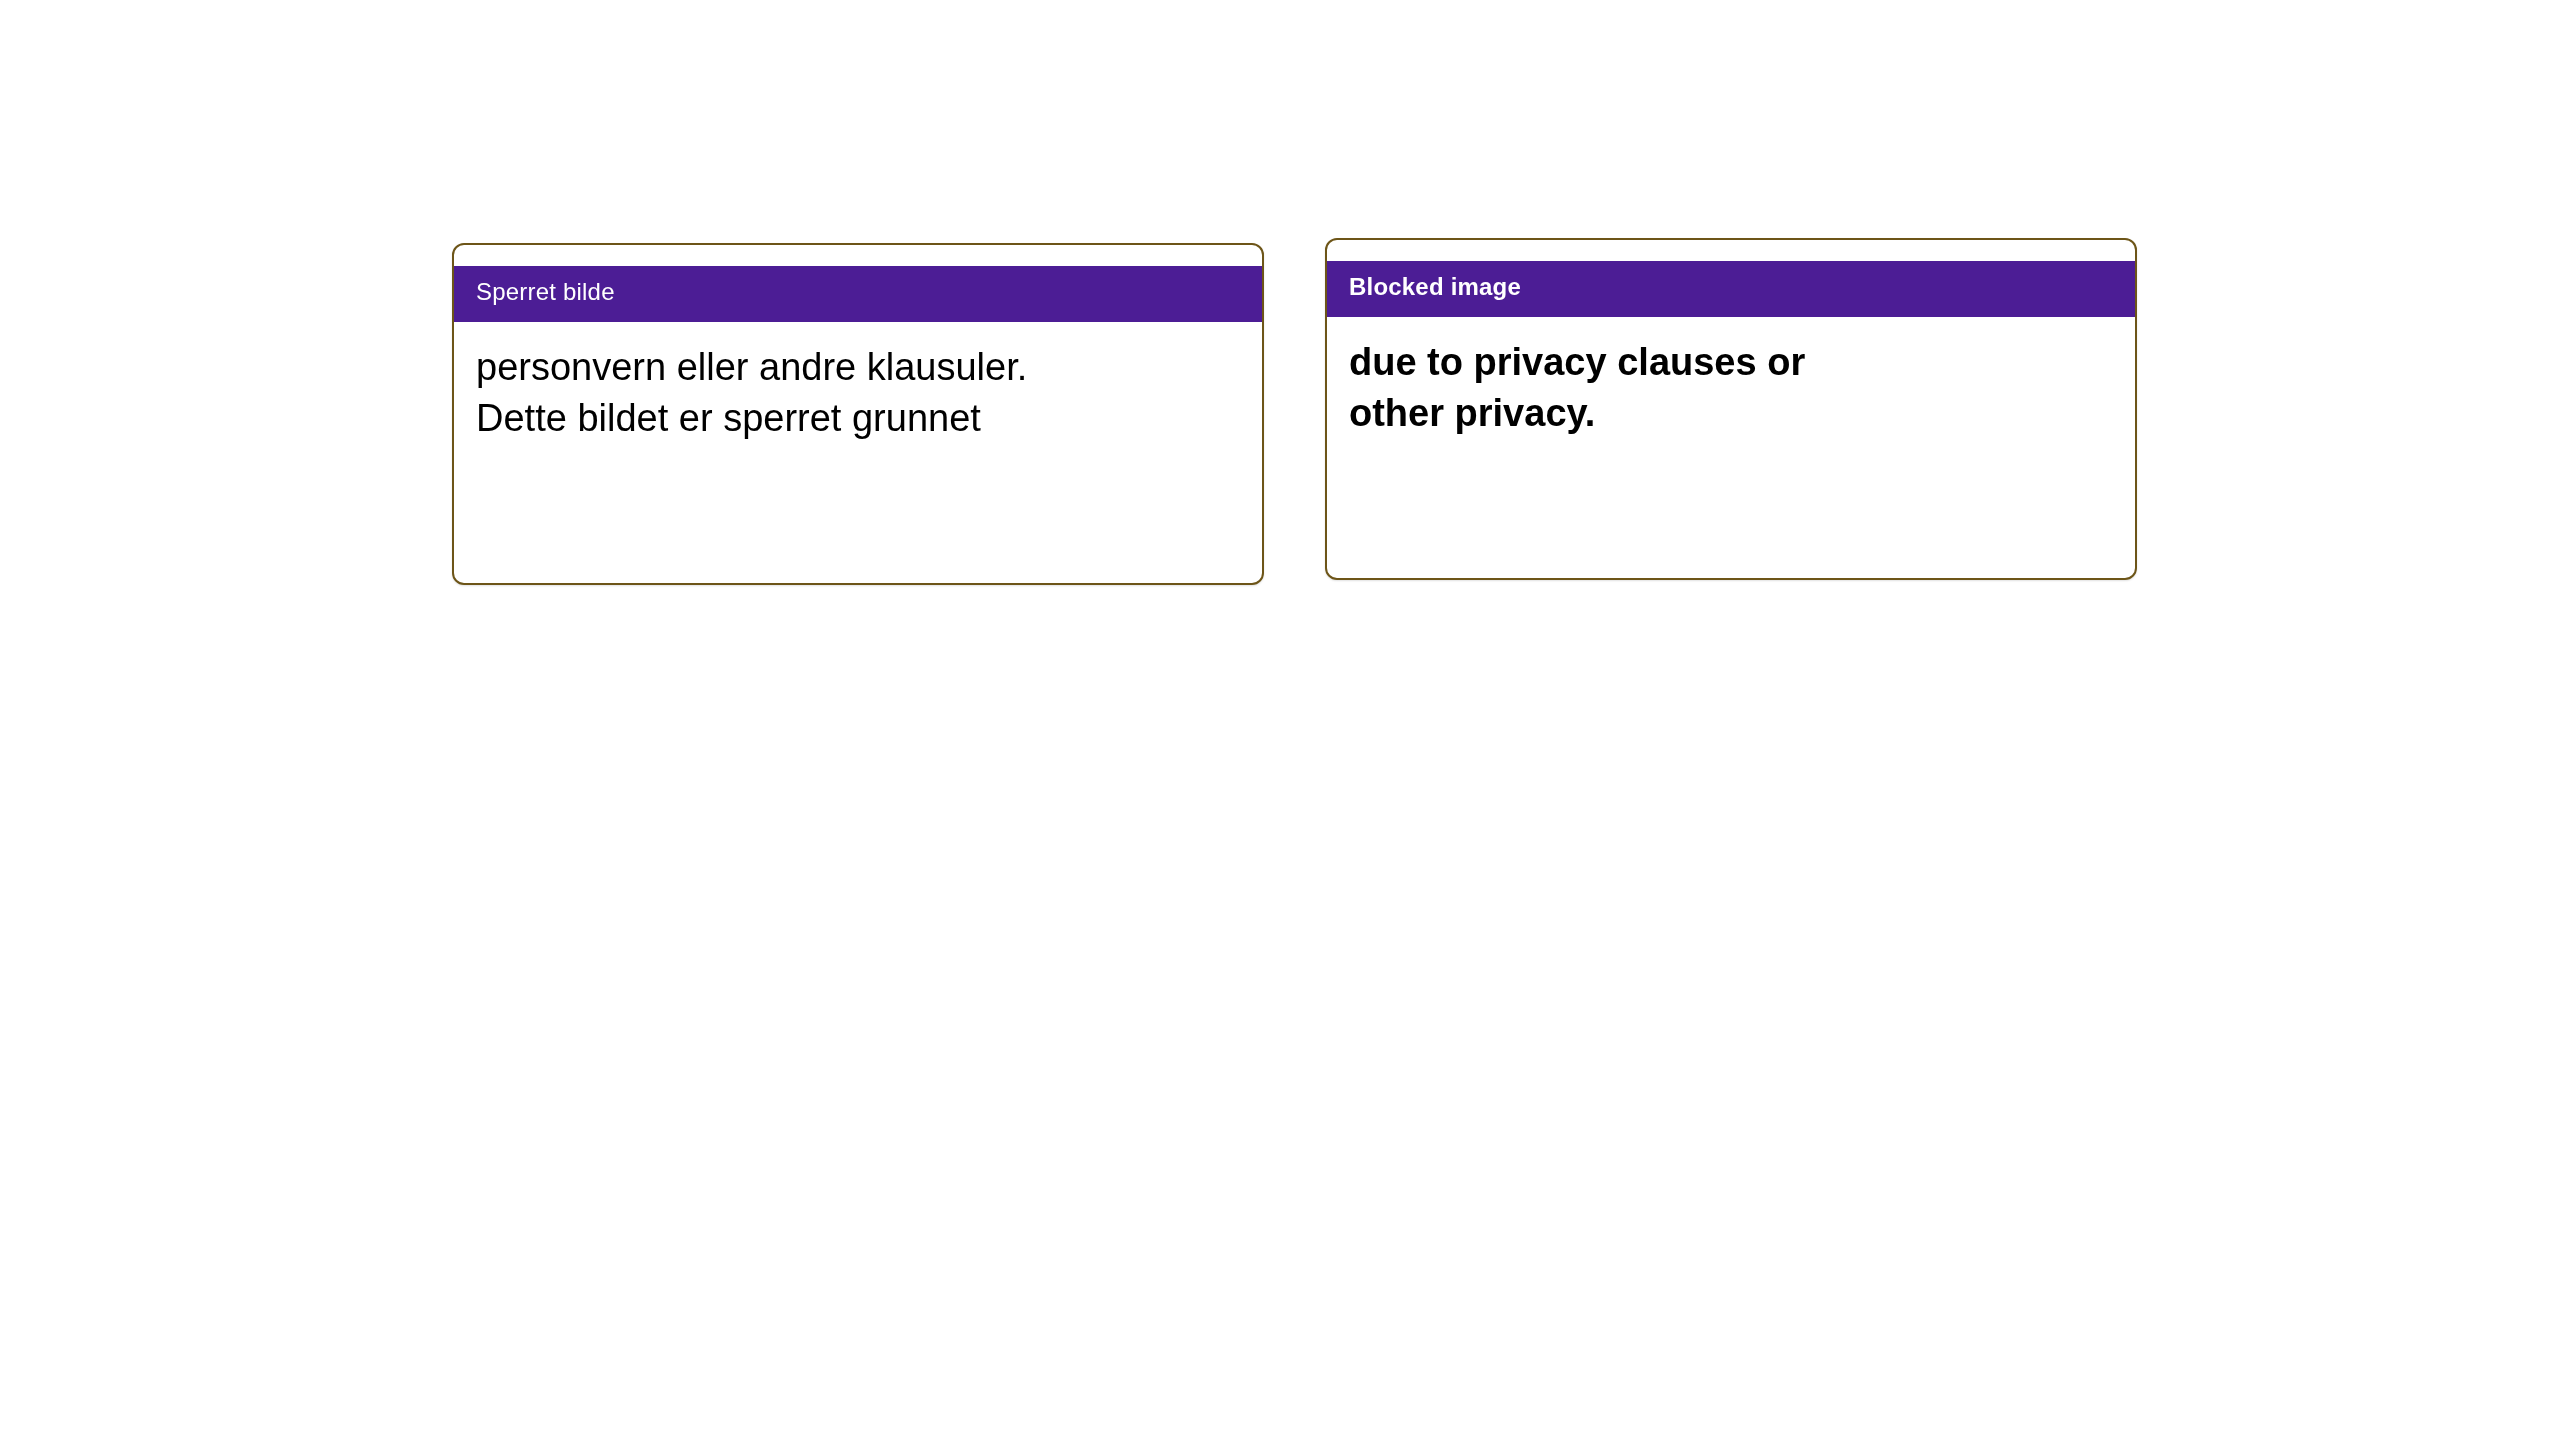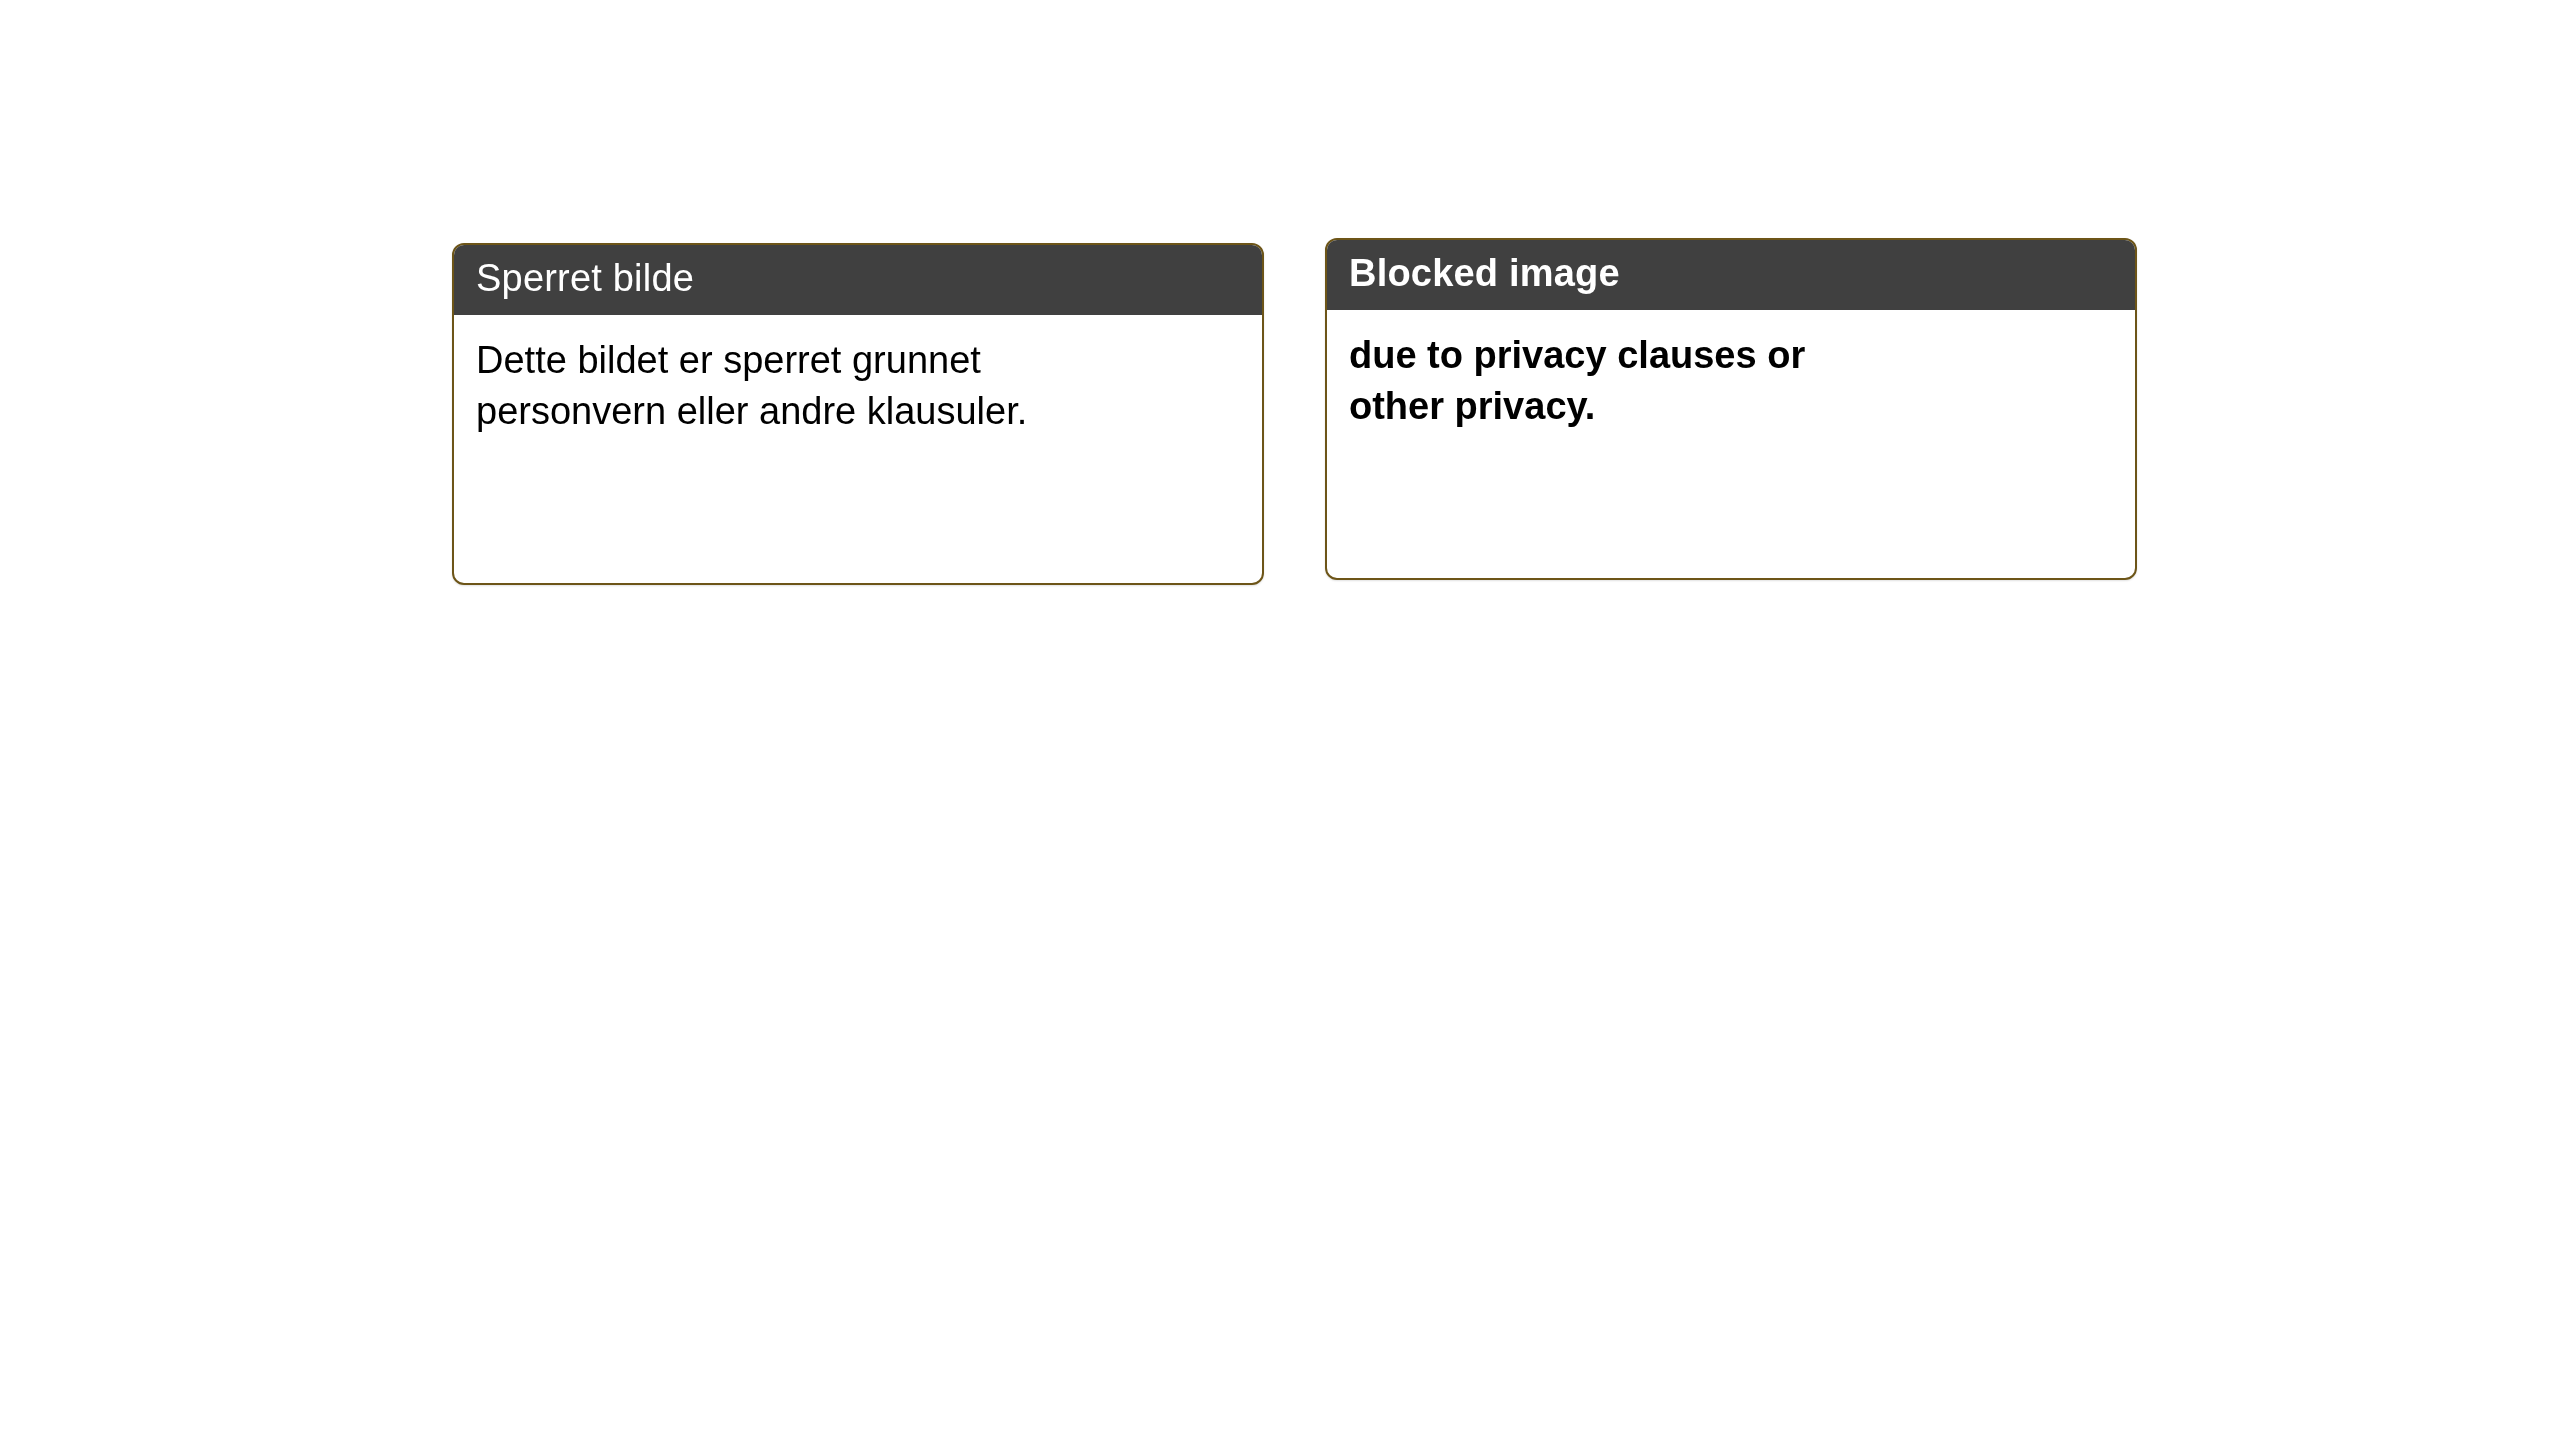--- a/index.html
+++ b/index.html
@@ -22,27 +22,28 @@
   .notice-card {
     position: absolute;
     box-sizing: border-box;
     background: #ffffff;
     border: 2px solid #6d5518;
     border-radius: 12px;
     overflow: hidden;
     box-shadow: 0 1px 2px rgba(0,0,0,0.12);
   }
   .notice-header {
-    background: #404040;
+    background: #4c1d95;
     color: #ffffff;
-    font-size: 38px;
+    font-size: 24px;
     line-height: 1.0;
     padding: 14px 22px 18px 22px;
     letter-spacing: 0.2px;
     white-space: nowrap;
+    margin-top: 21px;
   }
   .notice-body {
     padding: 20px 22px 22px 22px;
     color: #000000;
     font-size: 38px;
     line-height: 1.33;
   }
   .notice-body span {
     display: block;
   }
@@ -62,22 +63,22 @@
   }
 </style>
 </head>
 <body>
 
 <div class="stage">
 
   <div class="notice-card" id="card-no">
     <div class="notice-header">Sperret bilde</div>
     <div class="notice-body">
+      <span>personvern eller andre klausuler.</span>
       <span>Dette bildet er sperret grunnet</span>
-      <span>personvern eller andre klausuler.</span>
     </div>
   </div>
 
   <div class="notice-card" id="card-en">
     <div class="notice-header">Blocked image</div>
     <div class="notice-body">
       <span>due to privacy clauses or</span>
       <span>other privacy.</span>
     </div>
   </div>

